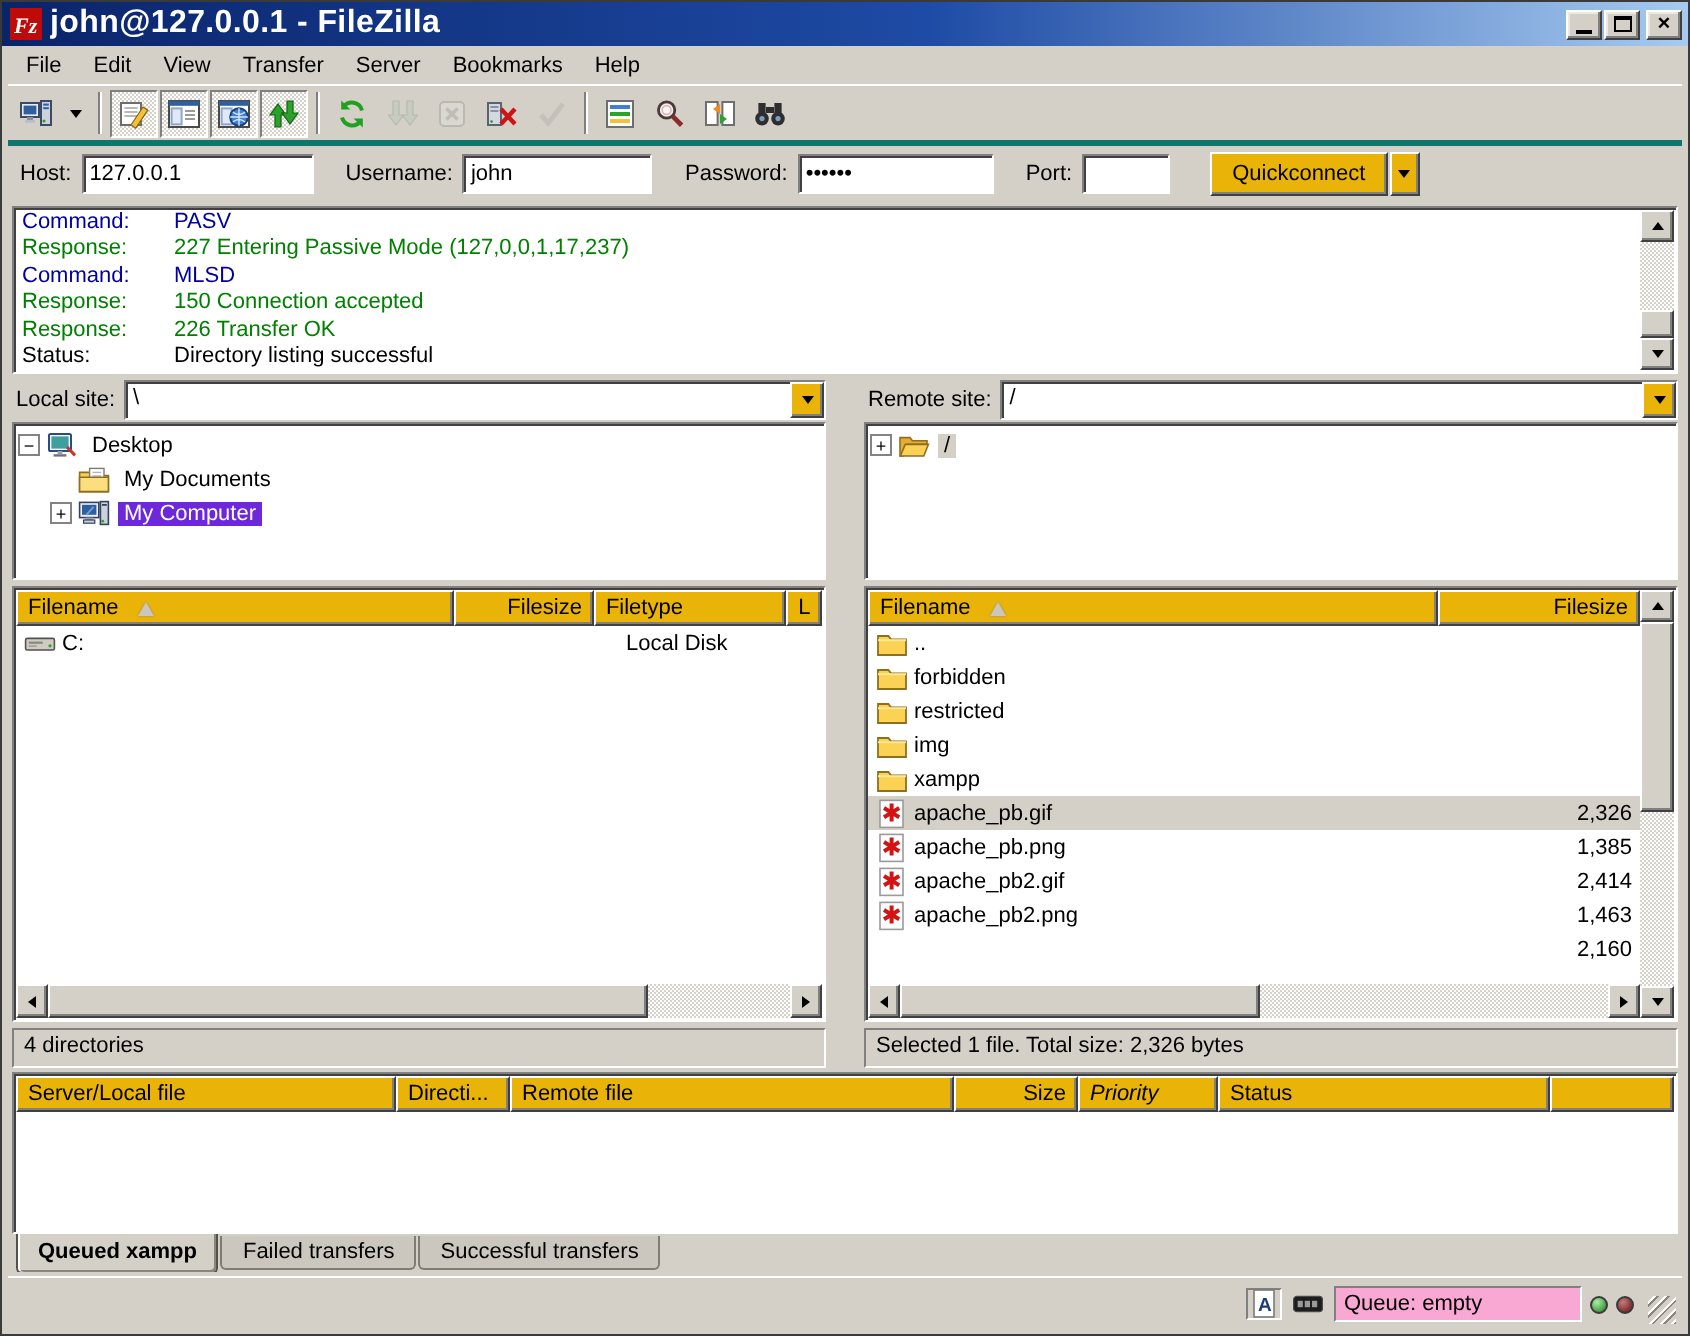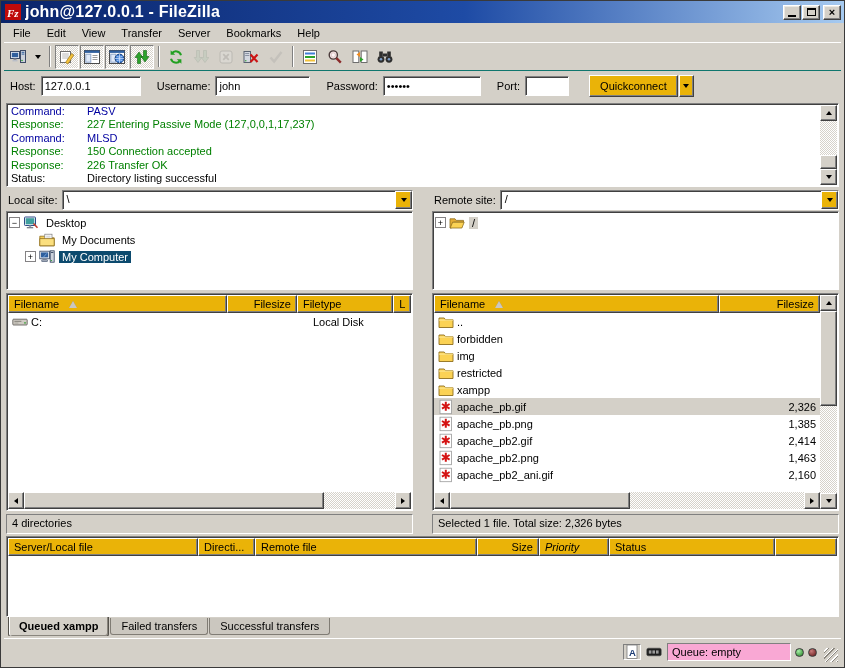--- a/index.html
+++ b/index.html
@@ -30,28 +30,28 @@
   .tb-btn { width:24px; height:24px; display:flex; align-items:center; justify-content:center; border:1px solid transparent; }
   .tb-btn.tb-drop { width:14px; }
   .tb-btn.pressed { border-color:#808080 #fff #fff #808080;
        background-color:#fff;
        background-image:conic-gradient(#d6d2ca 0 25%, #fff 0 50%, #d6d2ca 0 75%, #fff 0);
        background-size:2px 2px; }
   .tb-btn.disabled svg { opacity:.45; filter:grayscale(55%); }
   .tb-sep { width:2px; height:21px; border-left:1px solid #808080; border-right:1px solid #fff; margin:0 3px; }
 
   
-  .quickbar { flex:0 0 31px; display:flex; align-items:center; padding:0 6px; border-top:1px solid #0f766e; }
+  .quickbar { flex:0 0 31px; display:flex; align-items:center; padding:0 6px; border-top:3px solid #0f766e; }
   .qc-group { display:flex; align-items:center; gap:5px; margin-right:16px; }
   .sunken2 { background:#fff; border:1px solid; border-color:#808080 #fff #fff #808080; box-shadow:inset 1px 1px 0 #404040; }
   .sunken1 { border:1px solid; border-color:#808080 #fff #fff #808080; }
   .raised  { background:#eab308; border:1px solid; border-color:#fff #404040 #404040 #fff; box-shadow:inset -1px -1px 0 #808080; }
   .qc-input { height:20px; padding:2px 3px; font-family:"Liberation Sans",sans-serif; font-size:11px;
               background:#fff; border:1px solid; border-color:#808080 #fff #fff #808080; box-shadow:inset 1px 1px 0 #404040; }
-  .w-host{width:100px} .w-user{width:95px} .w-pass{width:98px} .w-port{width:44px}
+  .w-host{width:116px} .w-user{width:95px} .w-pass{width:98px} .w-port{width:44px}
   .qc-btn { height:22px; padding:0 10px; font-family:"Liberation Sans",sans-serif; font-size:11px; }
   .qc-drop { width:15px; height:22px; display:flex; align-items:center; justify-content:center; margin-left:1px; }
 
   
   .logbox { flex:0 0 84px; margin:2px 2px 1px; position:relative; padding:1px 20px 1px 4px; overflow:hidden; }
   .log-line { display:flex; line-height:13.4px; white-space:nowrap; }
   .log-label { width:76px; flex:0 0 76px; }
   .c-command { color:#0000a0; } .c-response { color:#008000; } .c-status { color:#000; }
 
   
@@ -79,21 +79,21 @@
   .combo-text { flex:1; padding:2px 4px; overflow:hidden; white-space:nowrap; }
   .combo-btn { width:17px; display:flex; align-items:center; justify-content:center; }
   .treebox { flex:0 0 79px; margin-bottom:3px; padding:2px 1px; overflow:hidden; }
   .tree-row { height:17px; display:flex; align-items:center; }
   .indent { width:16px; flex:0 0 16px; }
   .exp-spacer { width:15px; flex:0 0 15px; }
   .expander { width:11px; height:11px; flex:0 0 11px; border:1px solid #848284; background:#fff;
               display:flex; align-items:center; justify-content:center; font-size:9px; line-height:8px; margin:0 3px 0 1px; }
   .tree-row .icon { margin-right:4px; }
   .tree-label { padding:0 3px; white-space:nowrap; }
-  .tree-label.sel-active { background:#0c4a6e; color:#fff; }
+  .tree-label.sel-active { background:#6d28d9; color:#fff; }
   .tree-label.sel-inactive { background:#d4d0c8; }
 
   .filelist { flex:1 1 auto; min-height:0; display:flex; padding:1px; }
   .fl-main { flex:1; min-width:0; display:flex; flex-direction:column; background:#fff; }
   .list-header { flex:0 0 18px; display:flex; background:#d4d0c8; overflow:hidden; }
   .col-h { display:flex; align-items:center; padding:0 5px; white-space:nowrap; overflow:hidden; font-size:11px; }
   .col-h.right { justify-content:flex-end; }
   .col-h.fill { flex:1 1 auto; }
   .list-body { flex:1; background:#fff; overflow:hidden; }
   .file-row { height:17px; display:flex; align-items:center; }
@@ -560,35 +560,35 @@
                 </span>
               </div>
               <div class="file-row">
                 <span class="fcell" style="width: 285px; flex: 0 0 285px;">
                   <span class="icon">
                     <svg width="16" height="16" viewBox="0 0 16 16">
                       <path d="M1 4h5.2l1.3 1.7H15v7.8H1z" fill="#fbd254" stroke="#8f6e1e" stroke-width="0.9"></path>
                       <path d="M1 6.1h14" stroke="#fde898" stroke-width="1"></path>
                     </svg>
                   </span>
-                  <span>img</span>
+                  <span>restricted</span>
                 </span>
                 <span class="fcell right" style="flex: 1 1 0%;">
                   <span></span>
                 </span>
               </div>
               <div class="file-row">
                 <span class="fcell" style="width: 285px; flex: 0 0 285px;">
                   <span class="icon">
                     <svg width="16" height="16" viewBox="0 0 16 16">
                       <path d="M1 4h5.2l1.3 1.7H15v7.8H1z" fill="#fbd254" stroke="#8f6e1e" stroke-width="0.9"></path>
                       <path d="M1 6.1h14" stroke="#fde898" stroke-width="1"></path>
                     </svg>
                   </span>
-                  <span>restricted</span>
+                  <span>img</span>
                 </span>
                 <span class="fcell right" style="flex: 1 1 0%;">
                   <span></span>
                 </span>
               </div>
               <div class="file-row">
                 <span class="fcell" style="width: 285px; flex: 0 0 285px;">
                   <span class="icon">
                     <svg width="16" height="16" viewBox="0 0 16 16">
                       <path d="M1 4h5.2l1.3 1.7H15v7.8H1z" fill="#fbd254" stroke="#8f6e1e" stroke-width="0.9"></path>
@@ -651,29 +651,20 @@
                       <path d="M7.8 2.8v9M4 5l7.6 4.6M11.6 5L4 9.6" stroke="#d41414" stroke-width="2"></path>
                     </svg>
                   </span>
                   <span>apache_pb2.png</span>
                 </span>
                 <span class="fcell right" style="flex: 1 1 0%;">
                   <span>1,463</span>
                 </span>
               </div>
               <div class="file-row">
-                <span class="fcell" style="width: 285px; flex: 0 0 285px;">
-                  <span class="icon">
-                    <svg width="16" height="16" viewBox="0 0 16 16">
-                      <rect x="2" y="1.2" width="11.5" height="13.5" fill="#fff" stroke="#9a9a9a" stroke-width="0.8"></rect>
-                      <path d="M7.8 2.8v9M4 5l7.6 4.6M11.6 5L4 9.6" stroke="#d41414" stroke-width="2"></path>
-                    </svg>
-                  </span>
-                  <span>apache_pb2_ani.gif</span>
-                </span>
                 <span class="fcell right" style="flex: 1 1 0%;">
                   <span>2,160</span>
                 </span>
               </div>
             </div>
         <div class="hscroll">
               <span class="sbtn">
                 <i class="tri-left"></i>
               </span>
               <span class="track">

